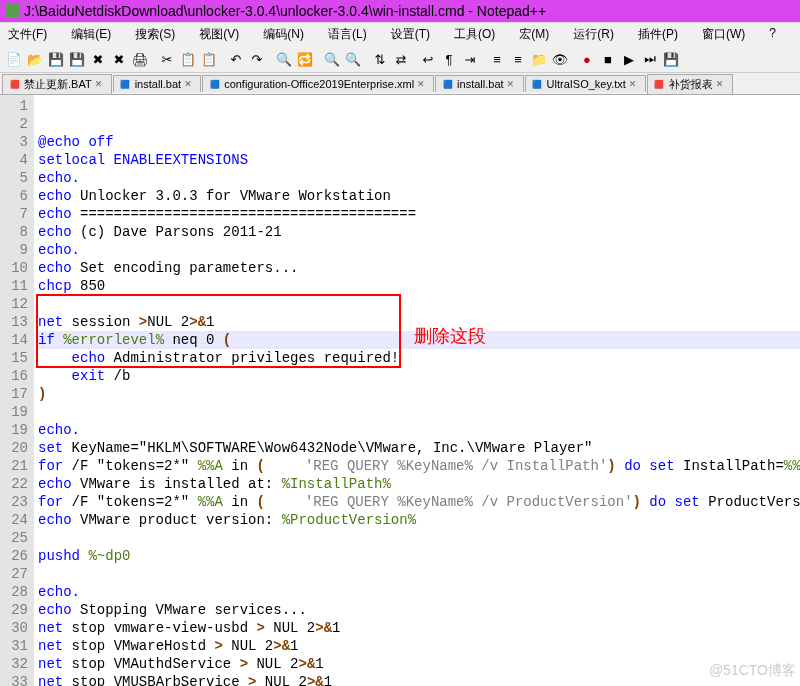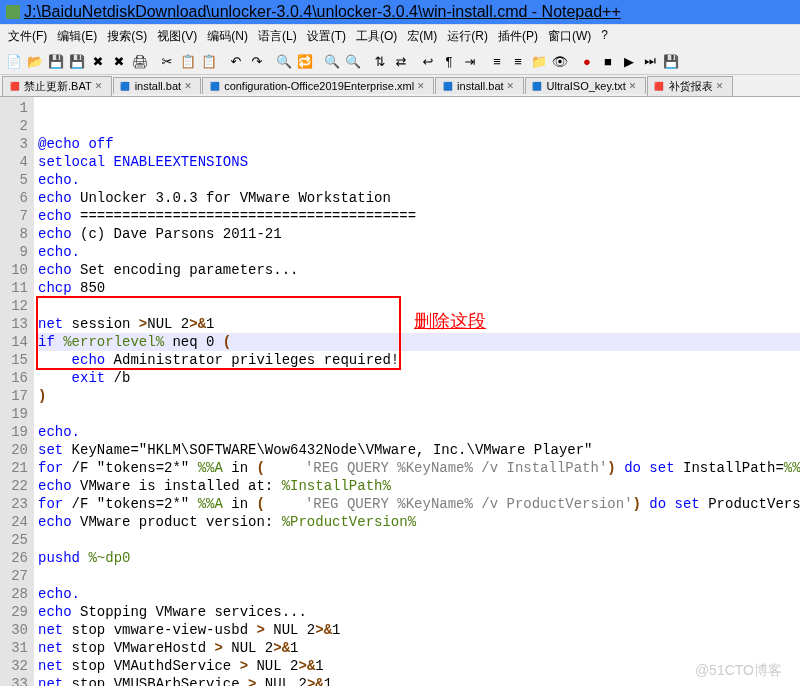--- a/index.html
+++ b/index.html
@@ -1,40 +1,40 @@
 <!DOCTYPE html>
 <html><head>
 <meta charset="utf-8">
 <style>
 * { margin: 0; padding: 0; box-sizing: border-box; }
 body { font-family: "Microsoft YaHei", Arial, sans-serif; font-size: 12px; background: #fff; width: 800px; height: 686px; overflow: hidden; position: relative; }
-.titlebar { background: #3b82f6; border-bottom: 1px solid #ddd; padding: 3px 6px; font-size: 16px; color: #000; display: flex; align-items: center; text-decoration: underline; }
+.titlebar { background: #d946ef; border-bottom: 1px solid #ddd; padding: 3px 6px; font-size: 14px; color: #000; display: flex; align-items: center; }
 .titlebar-icon { width: 14px; height: 14px; background: #5b9e4e; margin-right: 4px; }
-.menubar { background: #f0f0f0; padding: 2px 4px; font-size: 12px; display: flex; gap: 2px; }
+.menubar { background: #f0f0f0; padding: 2px 4px; font-size: 12px; display: flex; gap: 16px; }
 .menubar span { padding: 1px 4px; cursor: default; }
 .toolbar { background: #f0f0f0; padding: 3px 4px; display: flex; gap: 1px; border-bottom: 1px solid #ccc; flex-wrap: nowrap; overflow: hidden; }
 .tbtn { width: 20px; height: 20px; display: flex; align-items: center; justify-content: center; font-size: 13px; }
 .tsep { width: 5px; }
 .tabbar { background: #f0f0f0; display: flex; align-items: center; border-bottom: 1px solid #aaa; padding-left: 2px; height: 22px; overflow: hidden; }
 .tab { display: flex; align-items: center; gap: 3px; padding: 2px 6px; font-size: 11px; background: #e8e8e8; border: 1px solid #aaa; border-bottom: none; margin-right: 1px; white-space: nowrap; }
 .tab-icon { width: 12px; height: 12px; display: inline-flex; align-items: center; justify-content: center; font-size: 10px; }
 .tab-close { width: 10px; height: 10px; font-size: 9px; color: #666; }
 .editor { display: flex; height: calc(100% - 90px); background: #fff; font-family: "Courier New", monospace; font-size: 14px; position: relative; }
 .gutter { background: #e4e4e4; color: #808080; text-align: right; padding: 2px 6px 2px 10px; line-height: 18px; user-select: none; min-width: 34px; }
 .code { padding: 2px 4px; line-height: 18px; white-space: pre; flex: 1; position: relative; }
 .code .ln { display: block; height: 18px; }
 .code .ln.current { background: #e8e8ff; }
 .cmd { color: #0000ff; }
 .op { color: #804000; font-weight: bold; }
 .var { color: #4d7c0f; }
 .str { color: #808080; margin-left: 40px; }
 .plain { color: #000; }
 .annotation-box { position: absolute; border: 2px solid #ff0000; pointer-events: none; }
 .annotation-text { position: absolute; color: #ff0000; font-size: 18px; font-family: "Microsoft YaHei", sans-serif; pointer-events: none; }
-.watermark { position: absolute; bottom: 6px; right: 18px; color: #ccc; font-size: 14px; pointer-events: none; }
+.watermark { position: absolute; bottom: 6px; right: 4px; color: #ccc; font-size: 14px; pointer-events: none; }
 </style>
 </head>
 <body>
 
 <div class="titlebar">
   <span class="titlebar-icon"></span>
   <span>J:\BaiduNetdiskDownload\unlocker-3.0.4\unlocker-3.0.4\win-install.cmd - Notepad++</span>
 </div>
 
 <div class="menubar">
@@ -158,17 +158,17 @@
       <div>27</div>
       <div>28</div>
       <div>29</div>
       <div>30</div>
       <div>31</div>
       <div>32</div>
       <div>33</div>
     </div>
   <div class="code" id="code">
     <span class="ln"><span class="cmd">@echo off</span></span><span class="ln"><span class="cmd">setlocal ENABLEEXTENSIONS</span></span><span class="ln"><span class="cmd">echo.</span></span><span class="ln"><span class="cmd">echo</span><span class="plain"> Unlocker 3.0.3 for VMware Workstation</span></span><span class="ln"><span class="cmd">echo</span><span class="plain"> ========================================</span></span><span class="ln"><span class="cmd">echo</span><span class="plain"> (c) Dave Parsons 2011-21</span></span><span class="ln"><span class="cmd">echo.</span></span><span class="ln"><span class="cmd">echo</span><span class="plain"> Set encoding parameters...</span></span><span class="ln"><span class="cmd">chcp</span><span class="plain"> 850</span></span><span class="ln"> </span><span class="ln"><span class="cmd">net</span><span class="plain"> session </span><span class="op">&gt;</span><span class="plain">NUL 2</span><span class="op">&gt;&amp;</span><span class="plain">1</span></span><span class="ln current"><span class="cmd">if</span><span class="plain"> </span><span class="var">%errorlevel%</span><span class="plain"> neq 0 </span><span class="op">(</span></span><span class="ln"><span class="plain">    </span><span class="cmd">echo</span><span class="plain"> Administrator privileges required!</span></span><span class="ln"><span class="plain">    </span><span class="cmd">exit</span><span class="plain"> /b</span></span><span class="ln"><span class="op">)</span></span><span class="ln"> </span><span class="ln"><span class="cmd">echo.</span></span><span class="ln"><span class="cmd">set</span><span class="plain"> KeyName="HKLM\SOFTWARE\Wow6432Node\VMware, Inc.\VMware Player"</span></span><span class="ln"><span class="cmd">for</span><span class="plain"> /F "tokens=2*" </span><span class="var">%%A</span><span class="plain"> in </span><span class="op">(</span><span class="str">'REG QUERY %KeyName% /v InstallPath'</span><span class="op">)</span><span class="plain"> </span><span class="cmd">do</span><span class="plain"> </span><span class="cmd">set</span><span class="plain"> InstallPath=</span><span class="var">%%B</span></span><span class="ln"><span class="cmd">echo</span><span class="plain"> VMware is installed at: </span><span class="var">%InstallPath%</span></span><span class="ln"><span class="cmd">for</span><span class="plain"> /F "tokens=2*" </span><span class="var">%%A</span><span class="plain"> in </span><span class="op">(</span><span class="str">'REG QUERY %KeyName% /v ProductVersion'</span><span class="op">)</span><span class="plain"> </span><span class="cmd">do</span><span class="plain"> </span><span class="cmd">set</span><span class="plain"> ProductVersion=</span><span class="var">%%B</span></span><span class="ln"><span class="cmd">echo</span><span class="plain"> VMware product version: </span><span class="var">%ProductVersion%</span></span><span class="ln"> </span><span class="ln"><span class="cmd">pushd</span><span class="plain"> </span><span class="var">%~dp0</span></span><span class="ln"> </span><span class="ln"><span class="cmd">echo.</span></span><span class="ln"><span class="cmd">echo</span><span class="plain"> Stopping VMware services...</span></span><span class="ln"><span class="cmd">net</span><span class="plain"> stop vmware-view-usbd </span><span class="op">&gt;</span><span class="plain"> NUL 2</span><span class="op">&gt;&amp;</span><span class="plain">1</span></span><span class="ln"><span class="cmd">net</span><span class="plain"> stop VMwareHostd </span><span class="op">&gt;</span><span class="plain"> NUL 2</span><span class="op">&gt;&amp;</span><span class="plain">1</span></span><span class="ln"><span class="cmd">net</span><span class="plain"> stop VMAuthdService </span><span class="op">&gt;</span><span class="plain"> NUL 2</span><span class="op">&gt;&amp;</span><span class="plain">1</span></span><span class="ln"><span class="cmd">net</span><span class="plain"> stop VMUSBArbService </span><span class="op">&gt;</span><span class="plain"> NUL 2</span><span class="op">&gt;&amp;</span><span class="plain">1</span></span><div class="annotation-box" style="left:2px; top:199px; width:365px; height:74px;"></div>
-    <div class="annotation-text" style="left:380px; top:215px;text-decoration:underline;">删除这段</div>
+    <div class="annotation-text" style="left:380px; top:232px;">删除这段</div>
   </div>
 </div>
 
 <div class="watermark">@51CTO博客</div>
 
 </body></html>

